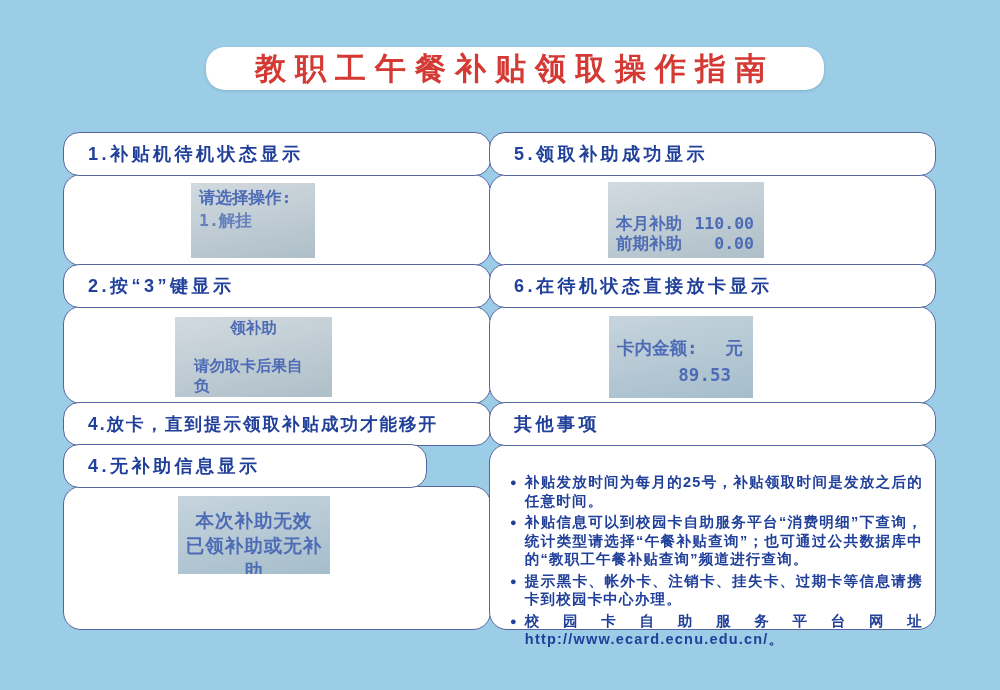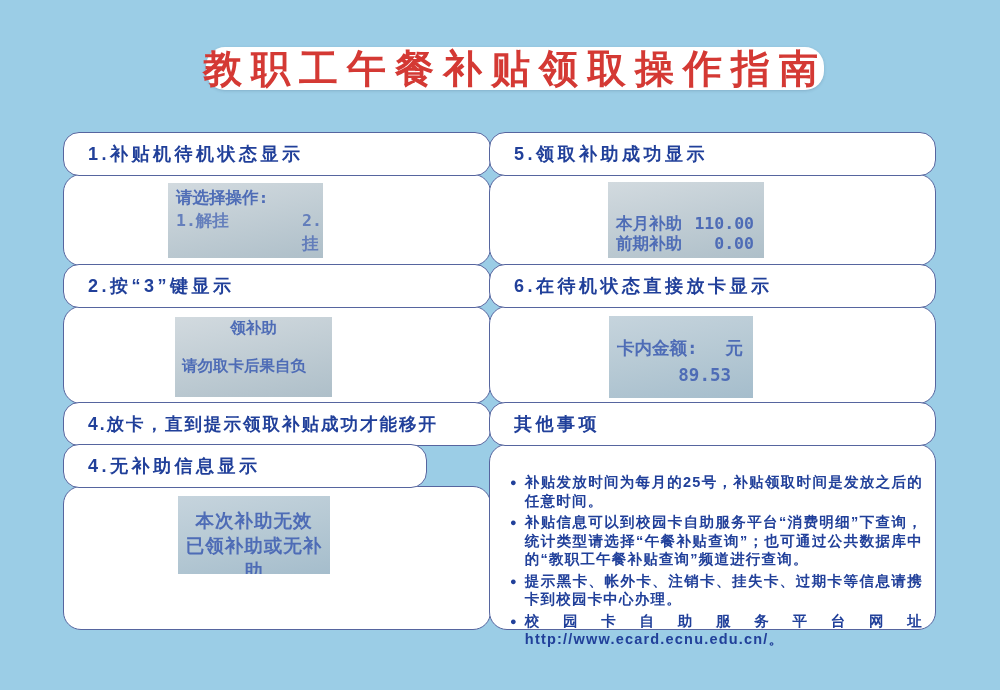--- a/index.html
+++ b/index.html
@@ -5,21 +5,21 @@
   html,body { margin:0; padding:0; }
   .page {
     position:relative; width:1000px; height:690px;
     background:#9bcde6; overflow:hidden;
     font-family:"Liberation Sans", sans-serif;
   }
   .main-title {
     position:absolute; left:206px; top:47px; width:618px; height:43px;
     background:#ffffff; border-radius:19px;
     display:flex; align-items:center; justify-content:center;
-    color:#d43934; font-weight:bold; font-size:39px; letter-spacing:9px;
+    color:#d43934; font-weight:bold; font-size:31px; letter-spacing:9px;
     box-shadow:0 1px 3px rgba(60,90,120,.25);
     white-space:nowrap;
   }
   .box {
     position:absolute; box-sizing:border-box;
     background:#ffffff; border:1.5px solid #56659f;
   }
   .tbox { border-radius:16px; z-index:2; display:flex; align-items:center; padding-left:24px; }
   .cbox { border-radius:18px; z-index:1; }
   .ptitle {
@@ -33,21 +33,21 @@
     color:#4e6cb6; font-family:"DejaVu Sans Mono", monospace; font-weight:bold;
     overflow:hidden;
   }
   .lcd-blue { background:linear-gradient(168deg,#c6d4dd 0%,#b6c9d4 50%,#a5bdcc 100%); }
   .lcd .ln { min-height:1.2em; }
   
   .s1 { padding:3px 8px; font-size:16.5px; line-height:23px; }
   .s1 .lgrid { display:grid; grid-template-columns:86px auto; }
   .s1 .dim { opacity:.8;gap:40px; }
   
-  .s2 { padding:2px 7px; font-size:15.5px; line-height:19.5px; }
+  .s2 { padding:2px 19px; font-size:15.5px; line-height:19.5px; }
   .s2 .c { text-align:center; }
   
   .s4 { text-align:center; padding-top:12px; font-size:18.5px; line-height:25px; letter-spacing:1px; }
   
   .s5 { padding:32px 10px 0 8px; font-size:16.5px; line-height:20px; }
   .lrow { display:flex; justify-content:space-between; }
   
   .s6 { padding:19px 10px 0 8px; font-size:17.5px; line-height:27px; }
   .s6 .r2 { text-align:right; padding-right:12px; }
   
@@ -65,21 +65,21 @@
 <div class="page">
 
   <div class="main-title">
     <span>教职工午餐补贴领取操作指南</span>
   </div>
 
   <div class="box tbox" style="left:63px;top:132px;width:428px;height:44px">
     <span class="ptitle">1.补贴机待机状态显示</span>
   </div>
   <div class="box cbox" style="left:63px;top:174px;width:428px;height:92px"></div>
-  <div class="lcd s1" style="left:168px;top:183px;width:155px;height:75px">
+  <div class="lcd s1" style="left:191px;top:183px;width:124px;height:75px">
     <div class="ln">请选择操作:</div>
     <div class="lgrid dim">
       <span>1.解挂</span>
       <span>2.挂失</span>
       <span>3.补助</span>
       <span>4.查询</span>
     </div>
   </div>
 
   <div class="box tbox" style="left:63px;top:264px;width:428px;height:44px">

